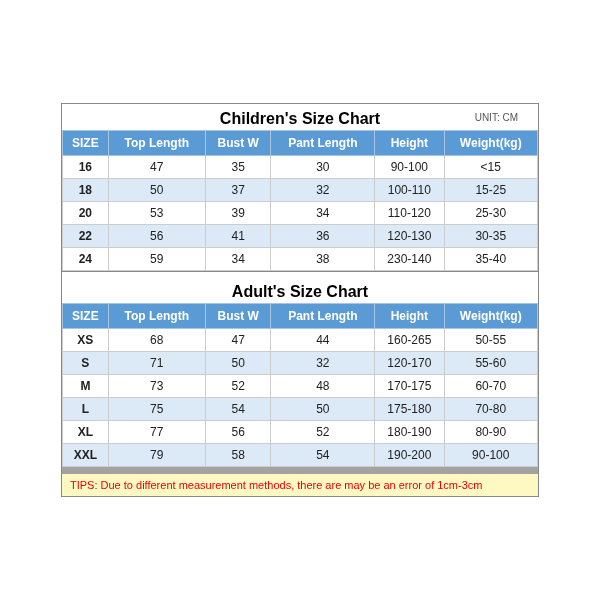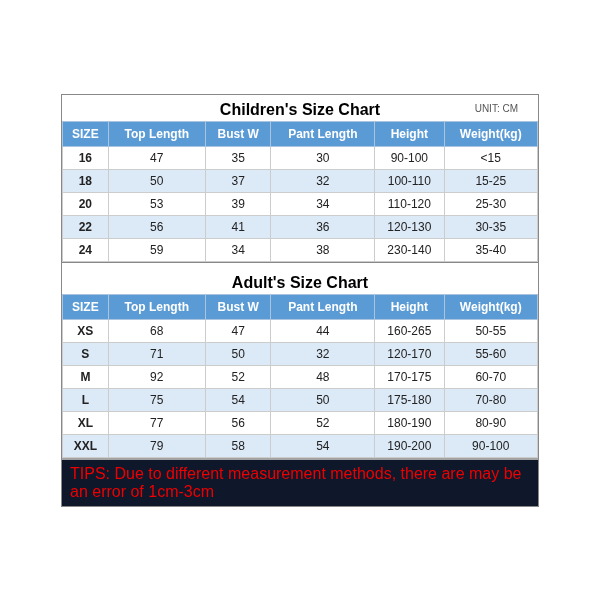--- a/index.html
+++ b/index.html
@@ -66,24 +66,24 @@
     td:first-child {
       font-weight: bold;
     }
     .divider {
       height: 6px;
       background: #fff;
       border-top: 1.5px solid #888;
     }
     .tips-row {
       padding: 5px 8px;
-      font-size: 16px;
+      font-size: 11px;
       color: #e00;
-      background: #0f172a;
-      border-top: 2px solid #a3a3a3;
+      background: #fef9c3;
+      border-top: 7px solid #a3a3a3;
     }
   </style>
 </head>
 <body>
 
 <div class="container">
 
   <div class="section-title-row">
     <span class="section-title">Children's Size Chart</span>
     <span class="unit-label">UNIT: CM</span>
@@ -170,21 +170,21 @@
         <tr>
           <td>S</td>
           <td>71</td>
           <td>50</td>
           <td>32</td>
           <td>120-170</td>
           <td>55-60</td>
         </tr>
         <tr>
           <td>M</td>
-          <td>92</td>
+          <td>73</td>
           <td>52</td>
           <td>48</td>
           <td>170-175</td>
           <td>60-70</td>
         </tr>
         <tr>
           <td>L</td>
           <td>75</td>
           <td>54</td>
           <td>50</td>

